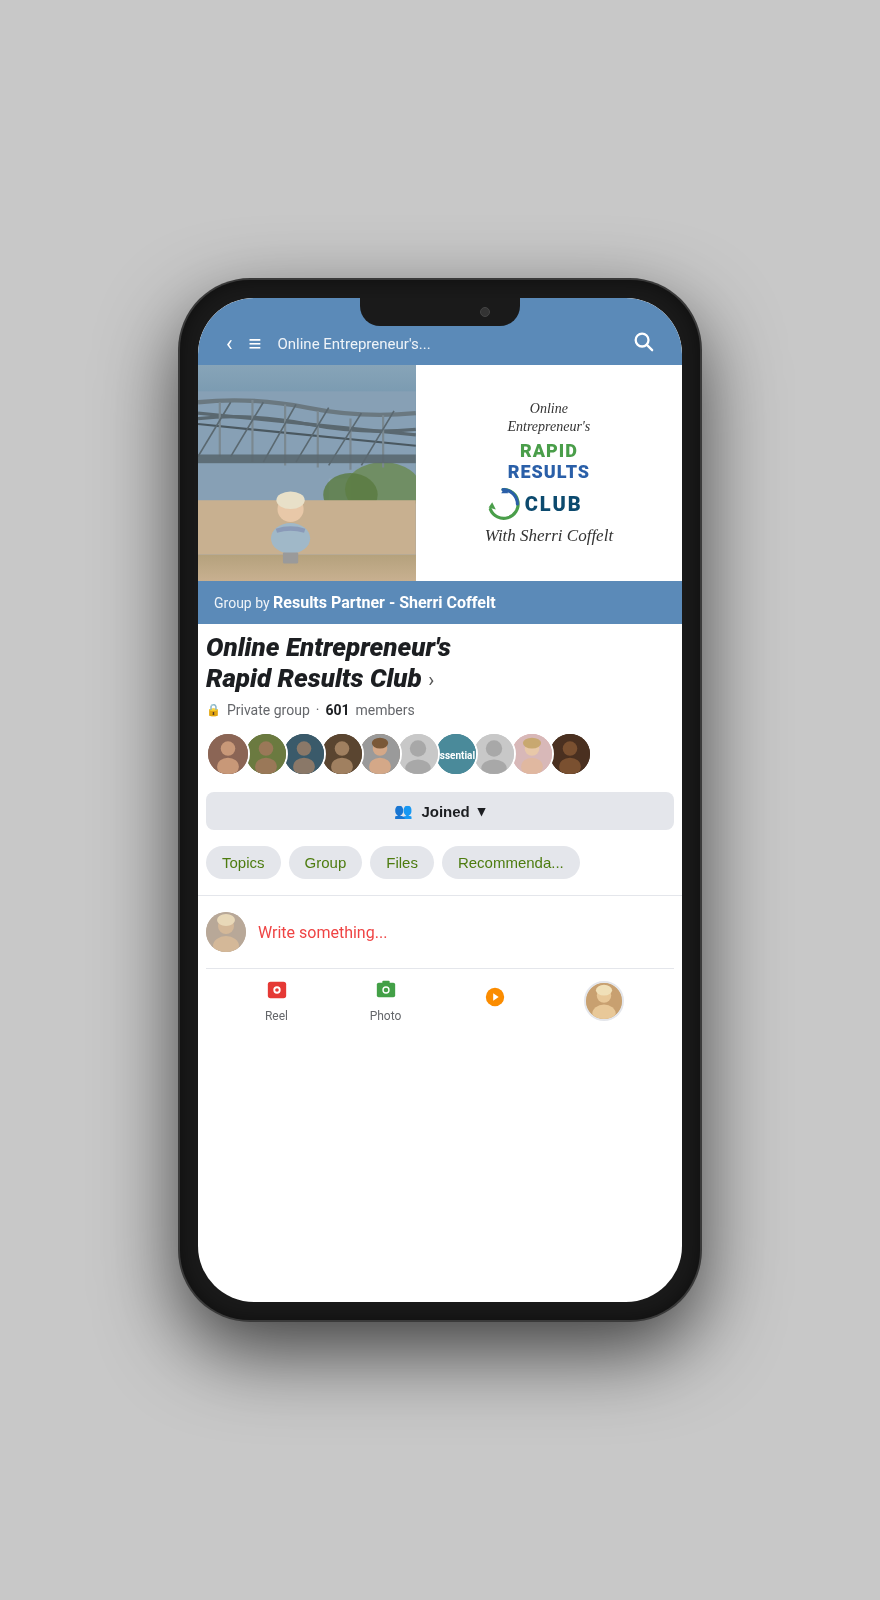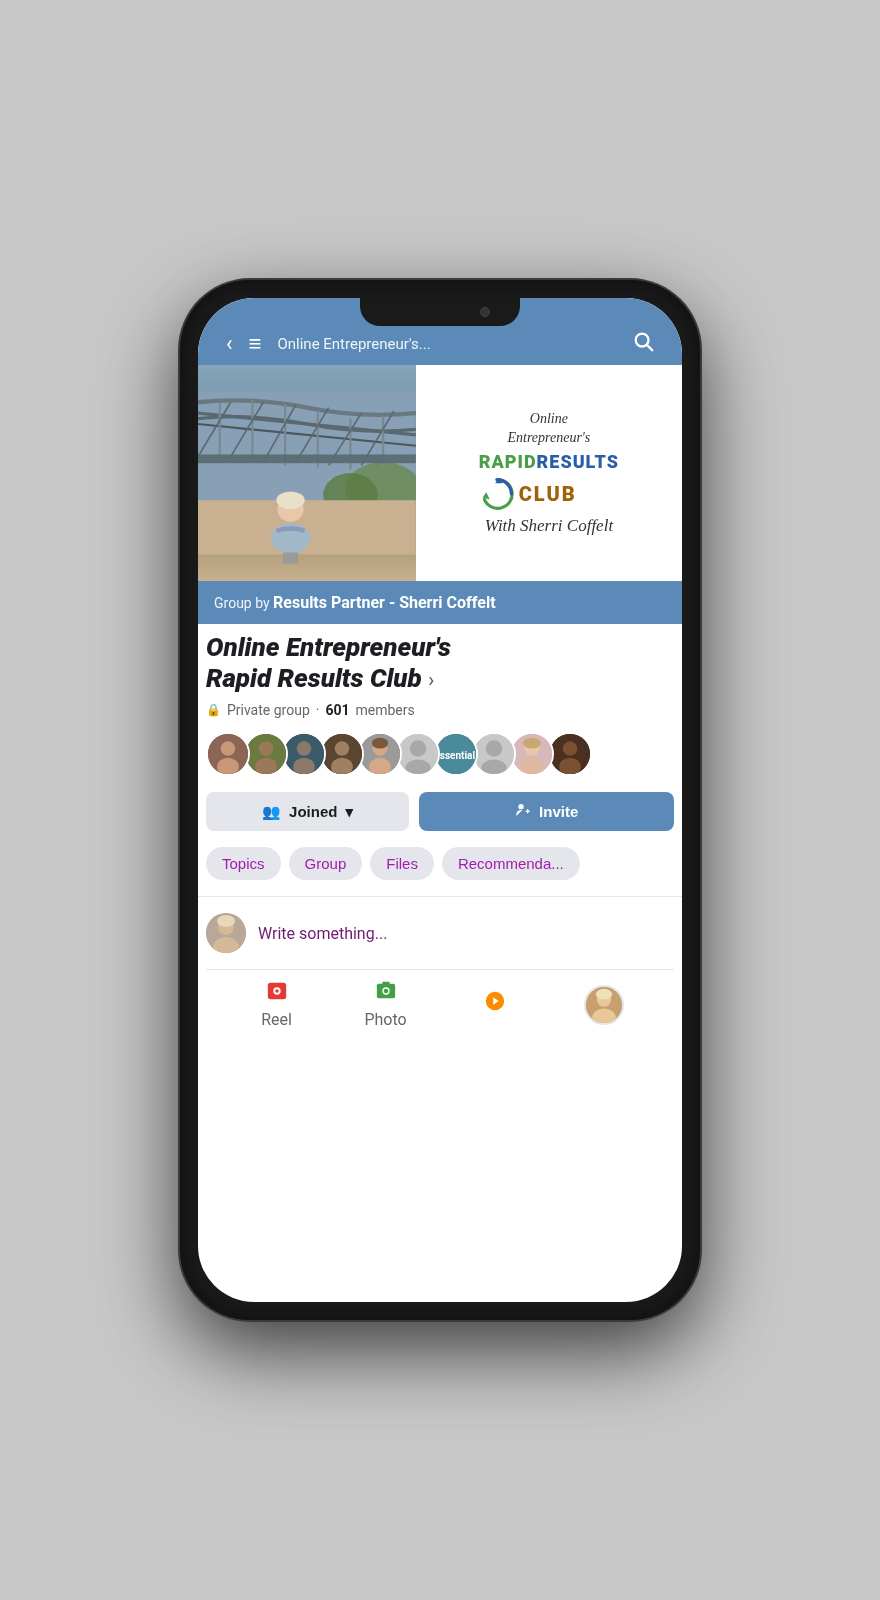--- a/index.html
+++ b/index.html
@@ -131,20 +131,21 @@
       font-family: 'Georgia', serif;
       font-style: italic;
       font-size: 14px;
       color: #333;
       line-height: 1.3;
     }
 
     .logo-main {
       display: flex;
       margin: 4px 0;
+      flex-direction: column;
     }
 
     .logo-rapid {
       font-size: 18px;
       font-weight: 900;
       color: #4a9e4a;
       letter-spacing: 1px;
     }
 
     .logo-results {
@@ -161,21 +162,21 @@
     }
 
     .logo-arrow-circle {
       width: 36px;
       height: 36px;
     }
 
     .logo-club {
       font-size: 20px;
       font-weight: 900;
-      color: #a16207;
+      color: #0c4a6e;
       letter-spacing: 2px;
     }
 
     .logo-subtitle {
       font-family: 'Georgia', serif;
       font-style: italic;
       font-size: 17px;
       color: #333;
       margin-top: 4px;
     }
@@ -305,21 +306,21 @@
       overflow-x: auto;
     }
 
     .tab-pill {
       background: #e4e6eb;
       border: none;
       border-radius: 20px;
       padding: 8px 16px;
       font-size: 15px;
       font-weight: 500;
-      color: #a21caf;
+      color: #4d7c0f;
       cursor: pointer;
       white-space: nowrap;
       flex-shrink: 0;
     }
 
     
     .divider {
       height: 1px;
       background: #e4e6eb;
       margin: 0 -16px 16px -16px;
@@ -339,21 +340,21 @@
       border-radius: 50%;
       background: #b8a898;
       overflow: hidden;
       flex-shrink: 0;
     }
 
     .write-input {
       flex: 1;
       background: white;
       border: none;
-      color: #701a75;
+      color: #ef4444;
       font-size: 16px;
       cursor: pointer;
     }
 
     
     .bottom-nav {
       background: white;
       border-top: 1px solid #e4e6eb;
       padding: 10px 16px;
       display: flex;
@@ -368,21 +369,21 @@
       align-items: center;
       gap: 4px;
       cursor: pointer;
     }
 
     .bottom-nav-icon {
       font-size: 18px;
     }
 
     .bottom-nav-label {
-      font-size: 16px;
+      font-size: 12px;
       color: #65676b;
     }
 
     .bottom-avatar {
       width: 40px;
       height: 40px;
       border-radius: 50%;
       background: #c8a878;
       overflow: hidden;
       border: 2px solid #e4e6eb;
@@ -600,31 +601,20 @@
             </svg>
           </div>
         </div>
 
         <div class="action-buttons">
           <button class="btn-joined">
             <span>👥</span>
             <span>Joined</span>
             <span>▾</span>
           </button>
-          <button class="btn-invite">
-            <span>
-              <svg width="16" height="16" viewBox="0 0 24 24" fill="white">
-                <circle cx="9" cy="7" r="4"></circle>
-                <path d="M2 21v-2a7 7 0 0 1 7-7h2"></path>
-                <line x1="19" y1="11" x2="19" y2="17" stroke="white" stroke-width="2"></line>
-                <line x1="16" y1="14" x2="22" y2="14" stroke="white" stroke-width="2"></line>
-              </svg>
-            </span>
-            <span>Invite</span>
-          </button>
         </div>
 
         <div class="tab-row">
           <button class="tab-pill">Topics</button>
           <button class="tab-pill">Group</button>
           <button class="tab-pill">Files</button>
           <button class="tab-pill">Recommenda...</button>
         </div>
 
         <div class="divider"></div>

